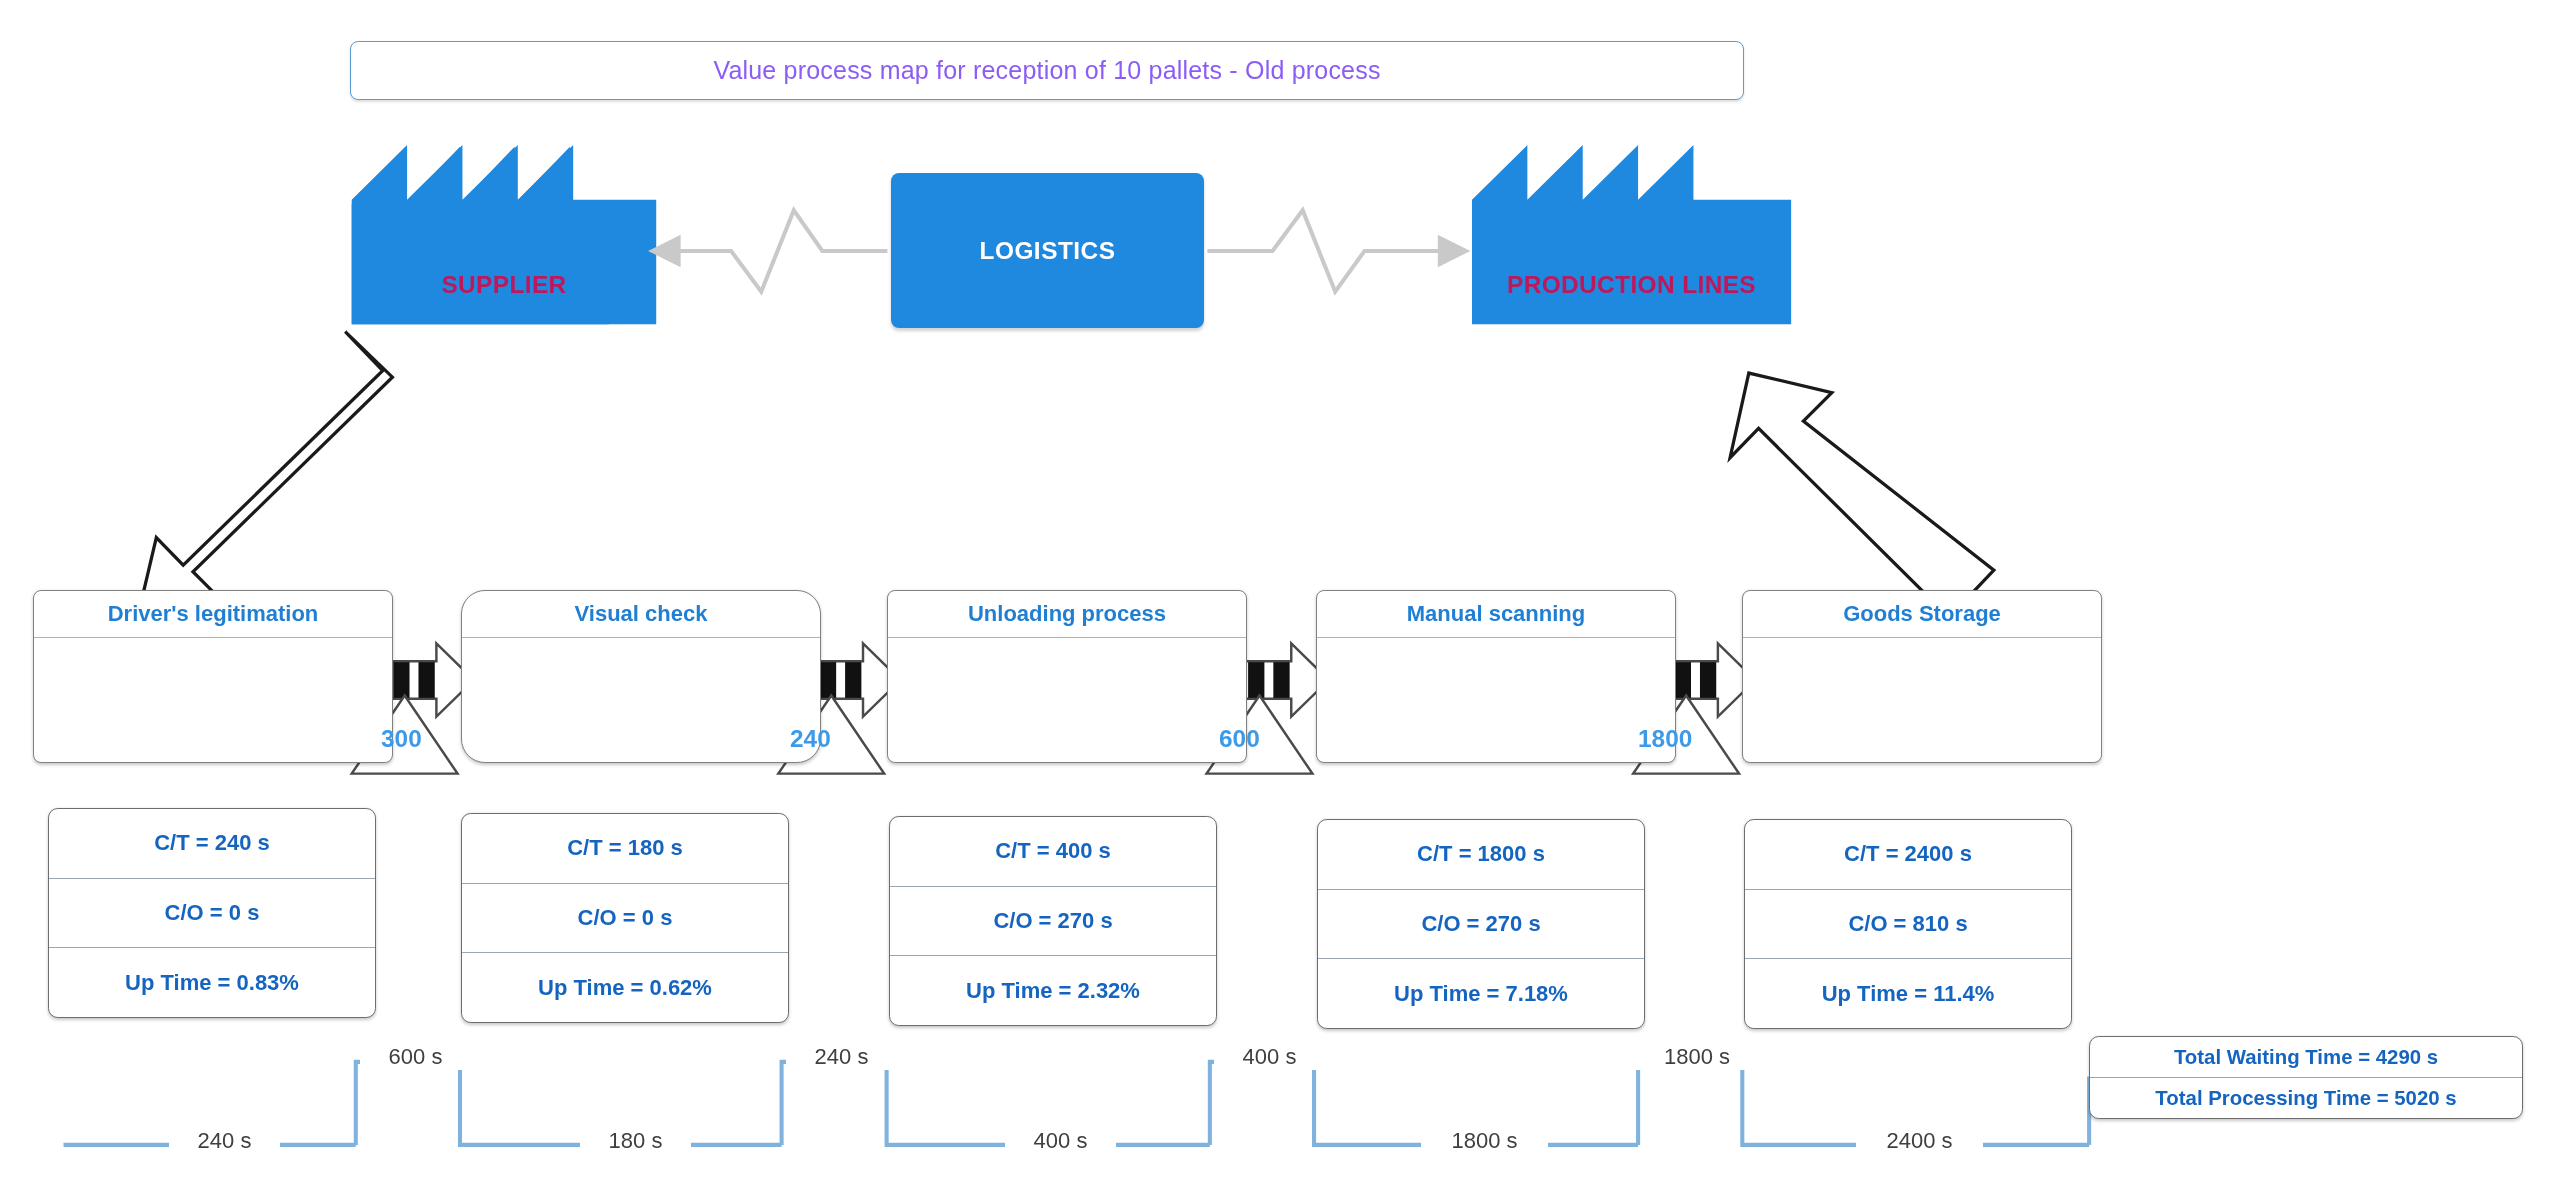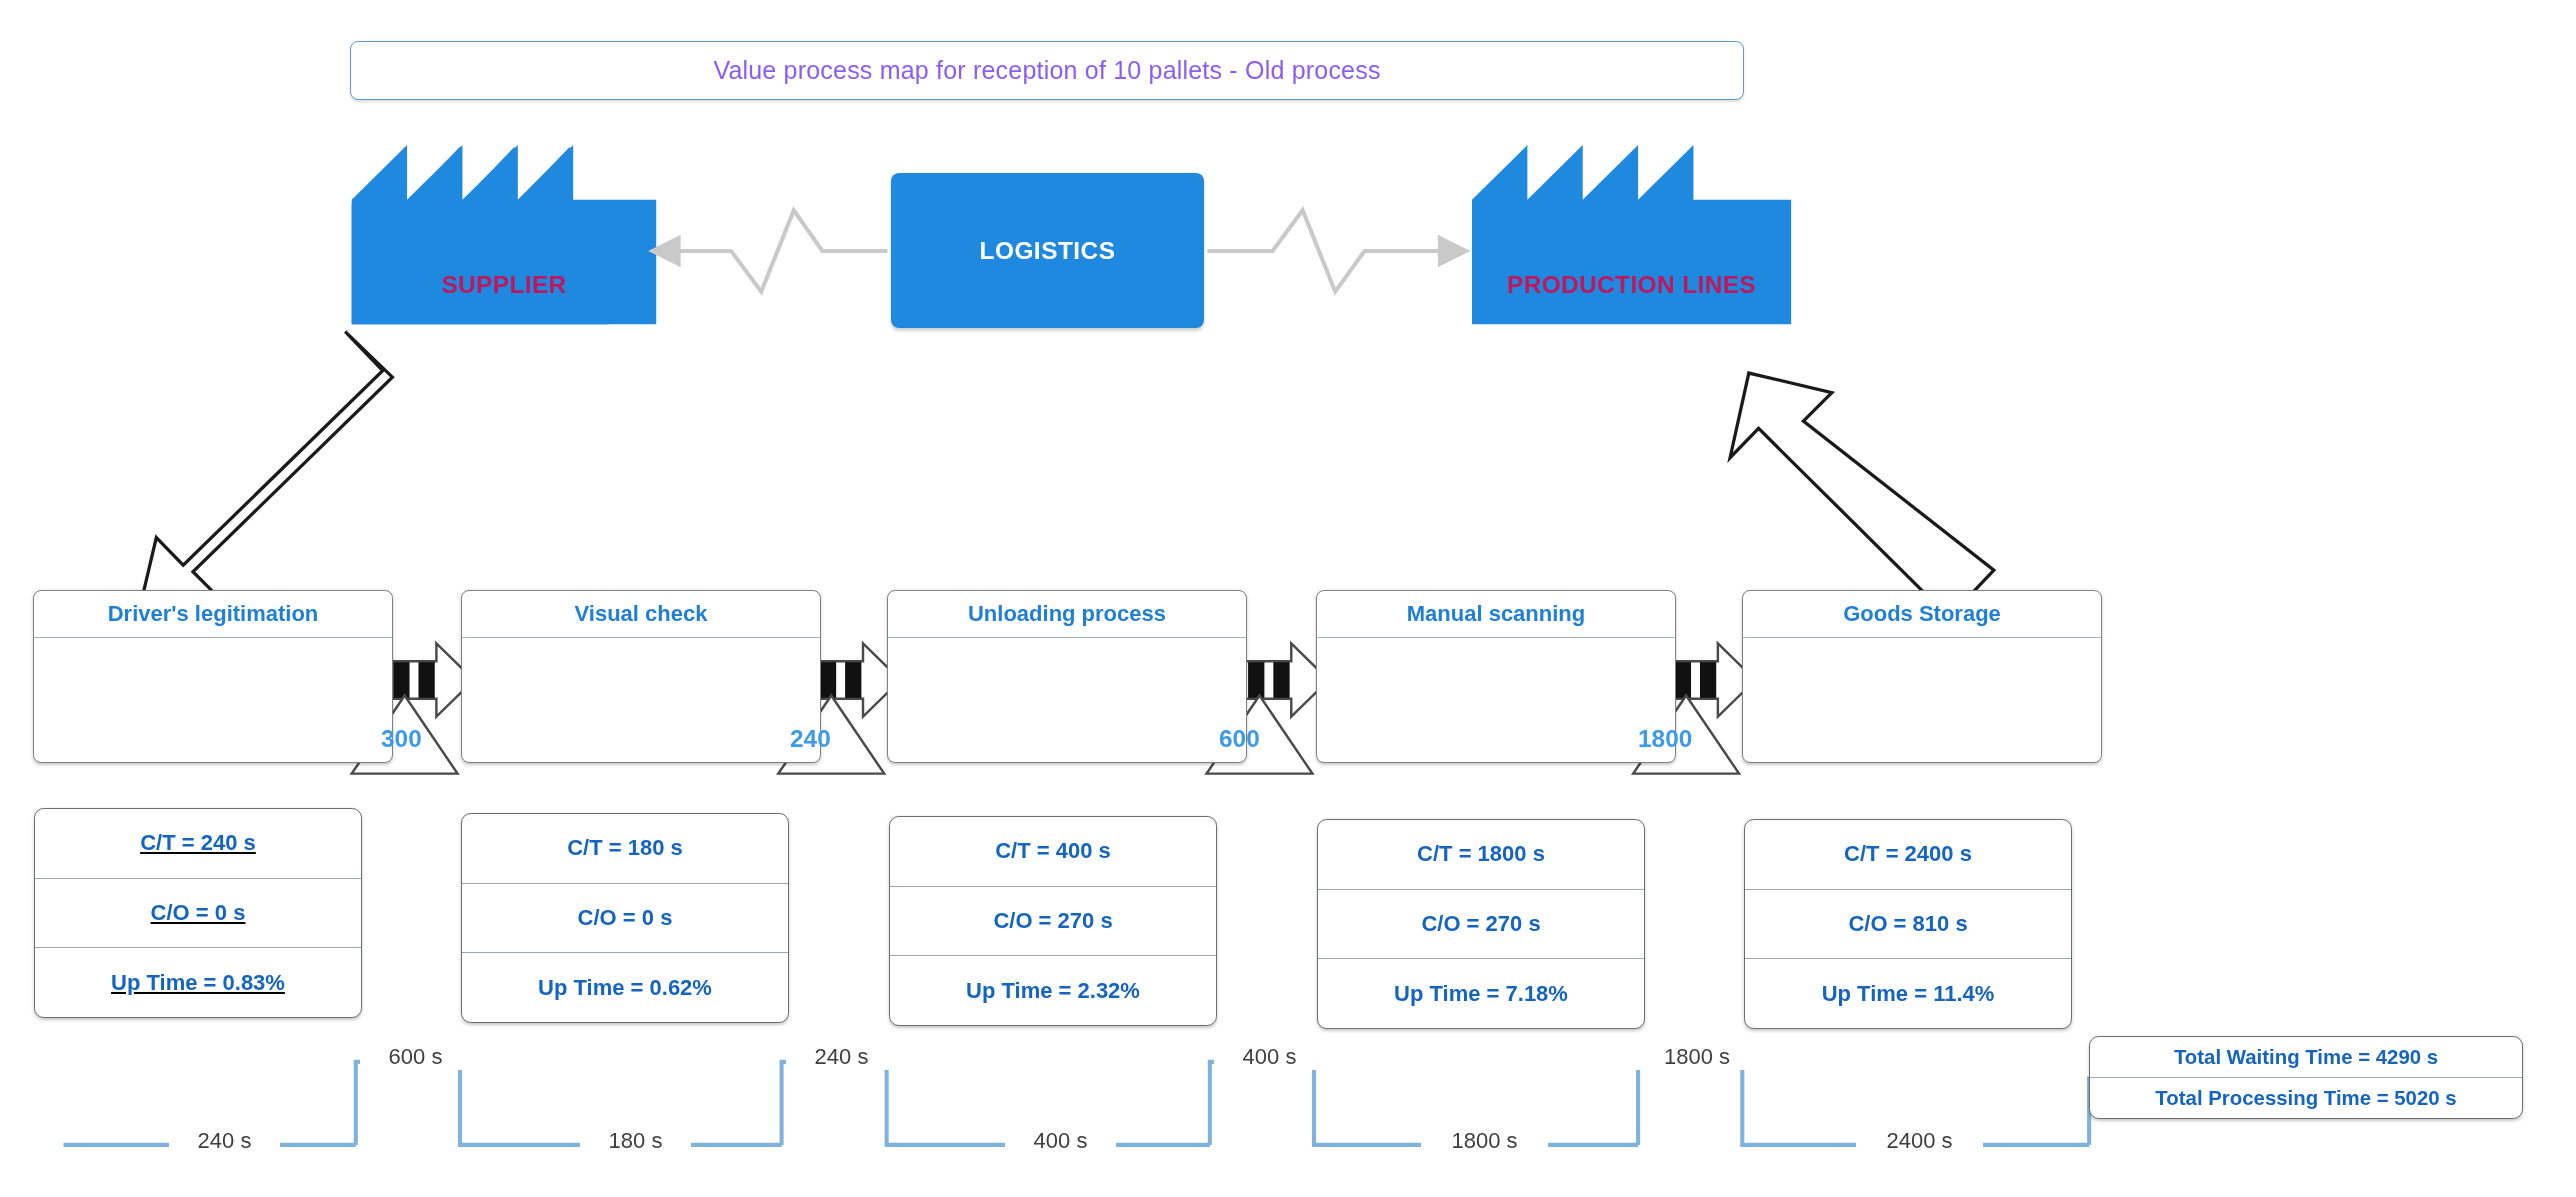--- a/index.html
+++ b/index.html
@@ -180,21 +180,21 @@
   </div>
 
   <div class="factory" style="left:1472px;top:145px;width:319px;height:179px;">
     <div class="label" style="top:126px;">PRODUCTION LINES</div>
   </div>
 
   <div class="proc" style="left:33px;top:590px;">
     <div class="hdr">Driver's legitimation</div>
     <div class="body"></div>
   </div>
-  <div class="proc" style="left:461px;top:590px;">
+  <div class="proc" style="left:461px;top:590px;border-radius:24px;">
     <div class="hdr">Visual check</div>
     <div class="body"></div>
   </div>
   <div class="proc" style="left:887px;top:590px;">
     <div class="hdr">Unloading process</div>
     <div class="body"></div>
   </div>
   <div class="proc" style="left:1316px;top:590px;">
     <div class="hdr">Manual scanning</div>
     <div class="body"></div>
@@ -202,21 +202,21 @@
   <div class="proc" style="left:1742px;top:590px;">
     <div class="hdr">Goods Storage</div>
     <div class="body"></div>
   </div>
 
   <div class="tri-val" style="left:381px;top:725px;">300</div>
   <div class="tri-val" style="left:790px;top:725px;">240</div>
   <div class="tri-val" style="left:1219px;top:725px;">600</div>
   <div class="tri-val" style="left:1638px;top:725px;">1800</div>
 
-  <div class="data" style="left:34px;top:808px;text-decoration:underline;">
+  <div class="data" style="left:48px;top:808px;">
     <div class="row">C/T =  240 s</div>
     <div class="row">C/O = 0 s</div>
     <div class="row">Up Time = 0.83%</div>
   </div>
   <div class="data" style="left:461px;top:813px;">
     <div class="row">C/T =  180 s</div>
     <div class="row">C/O = 0 s</div>
     <div class="row">Up Time = 0.62%</div>
   </div>
   <div class="data" style="left:889px;top:816px;">

